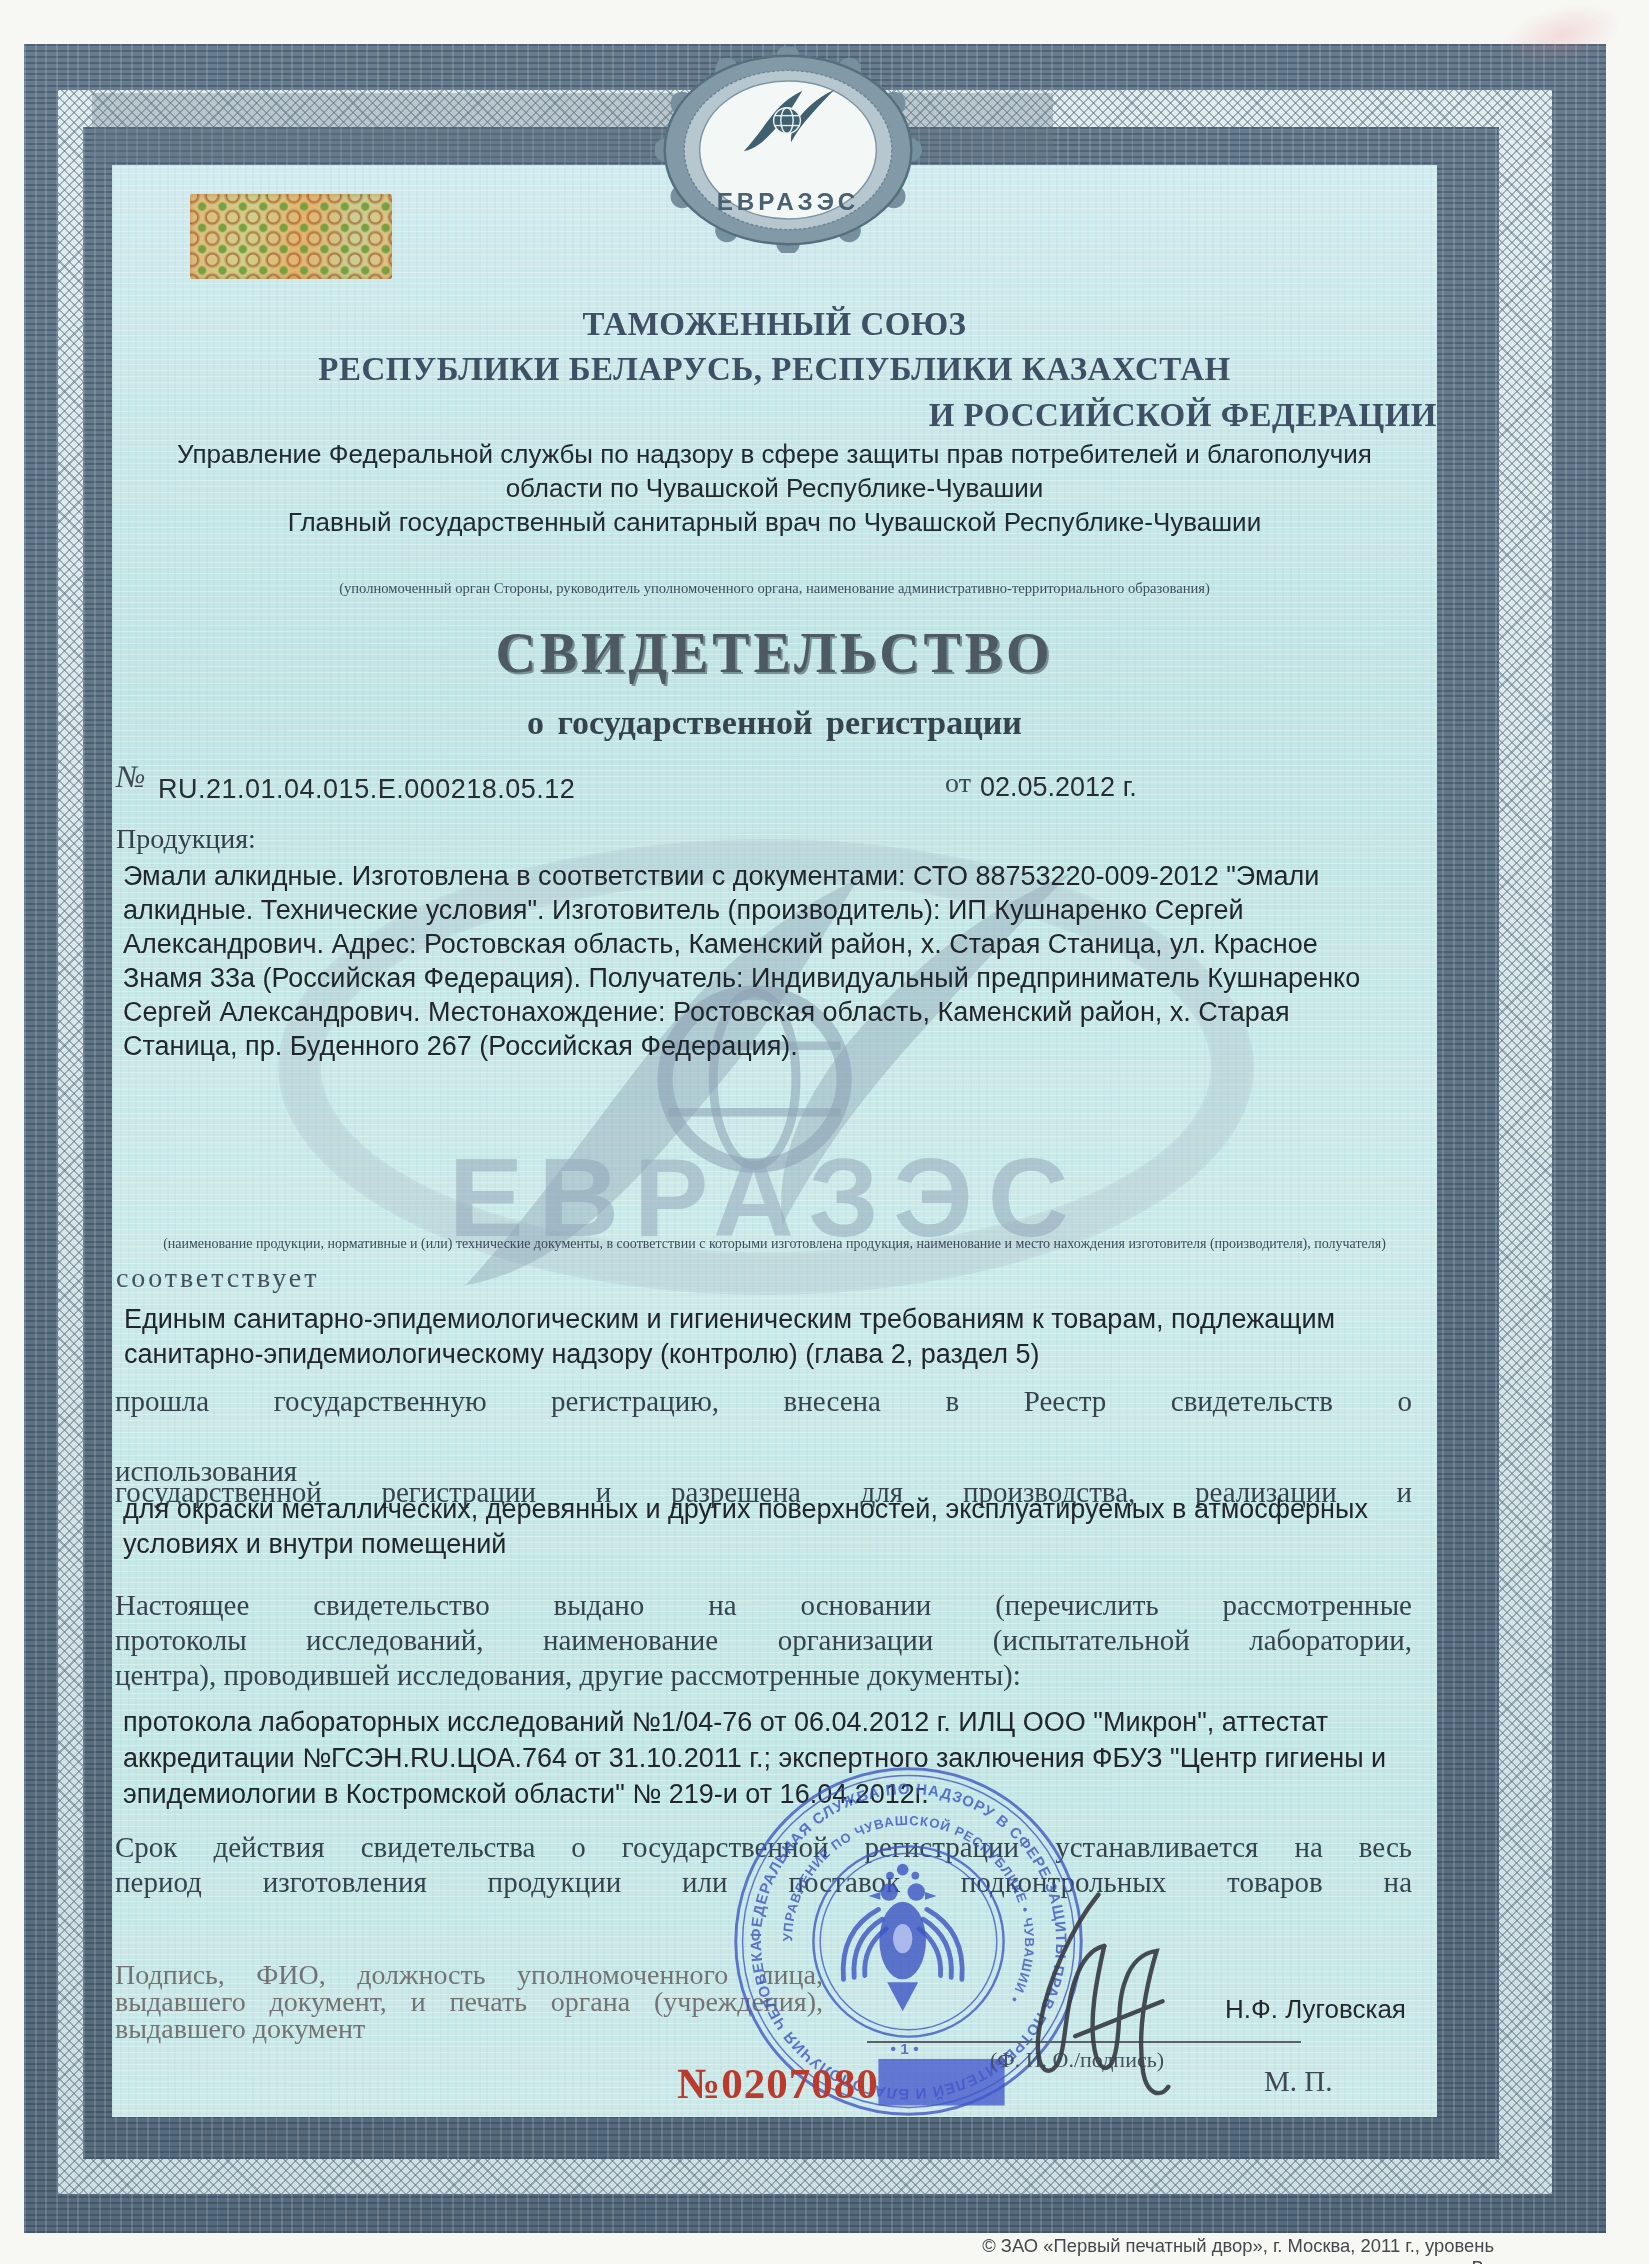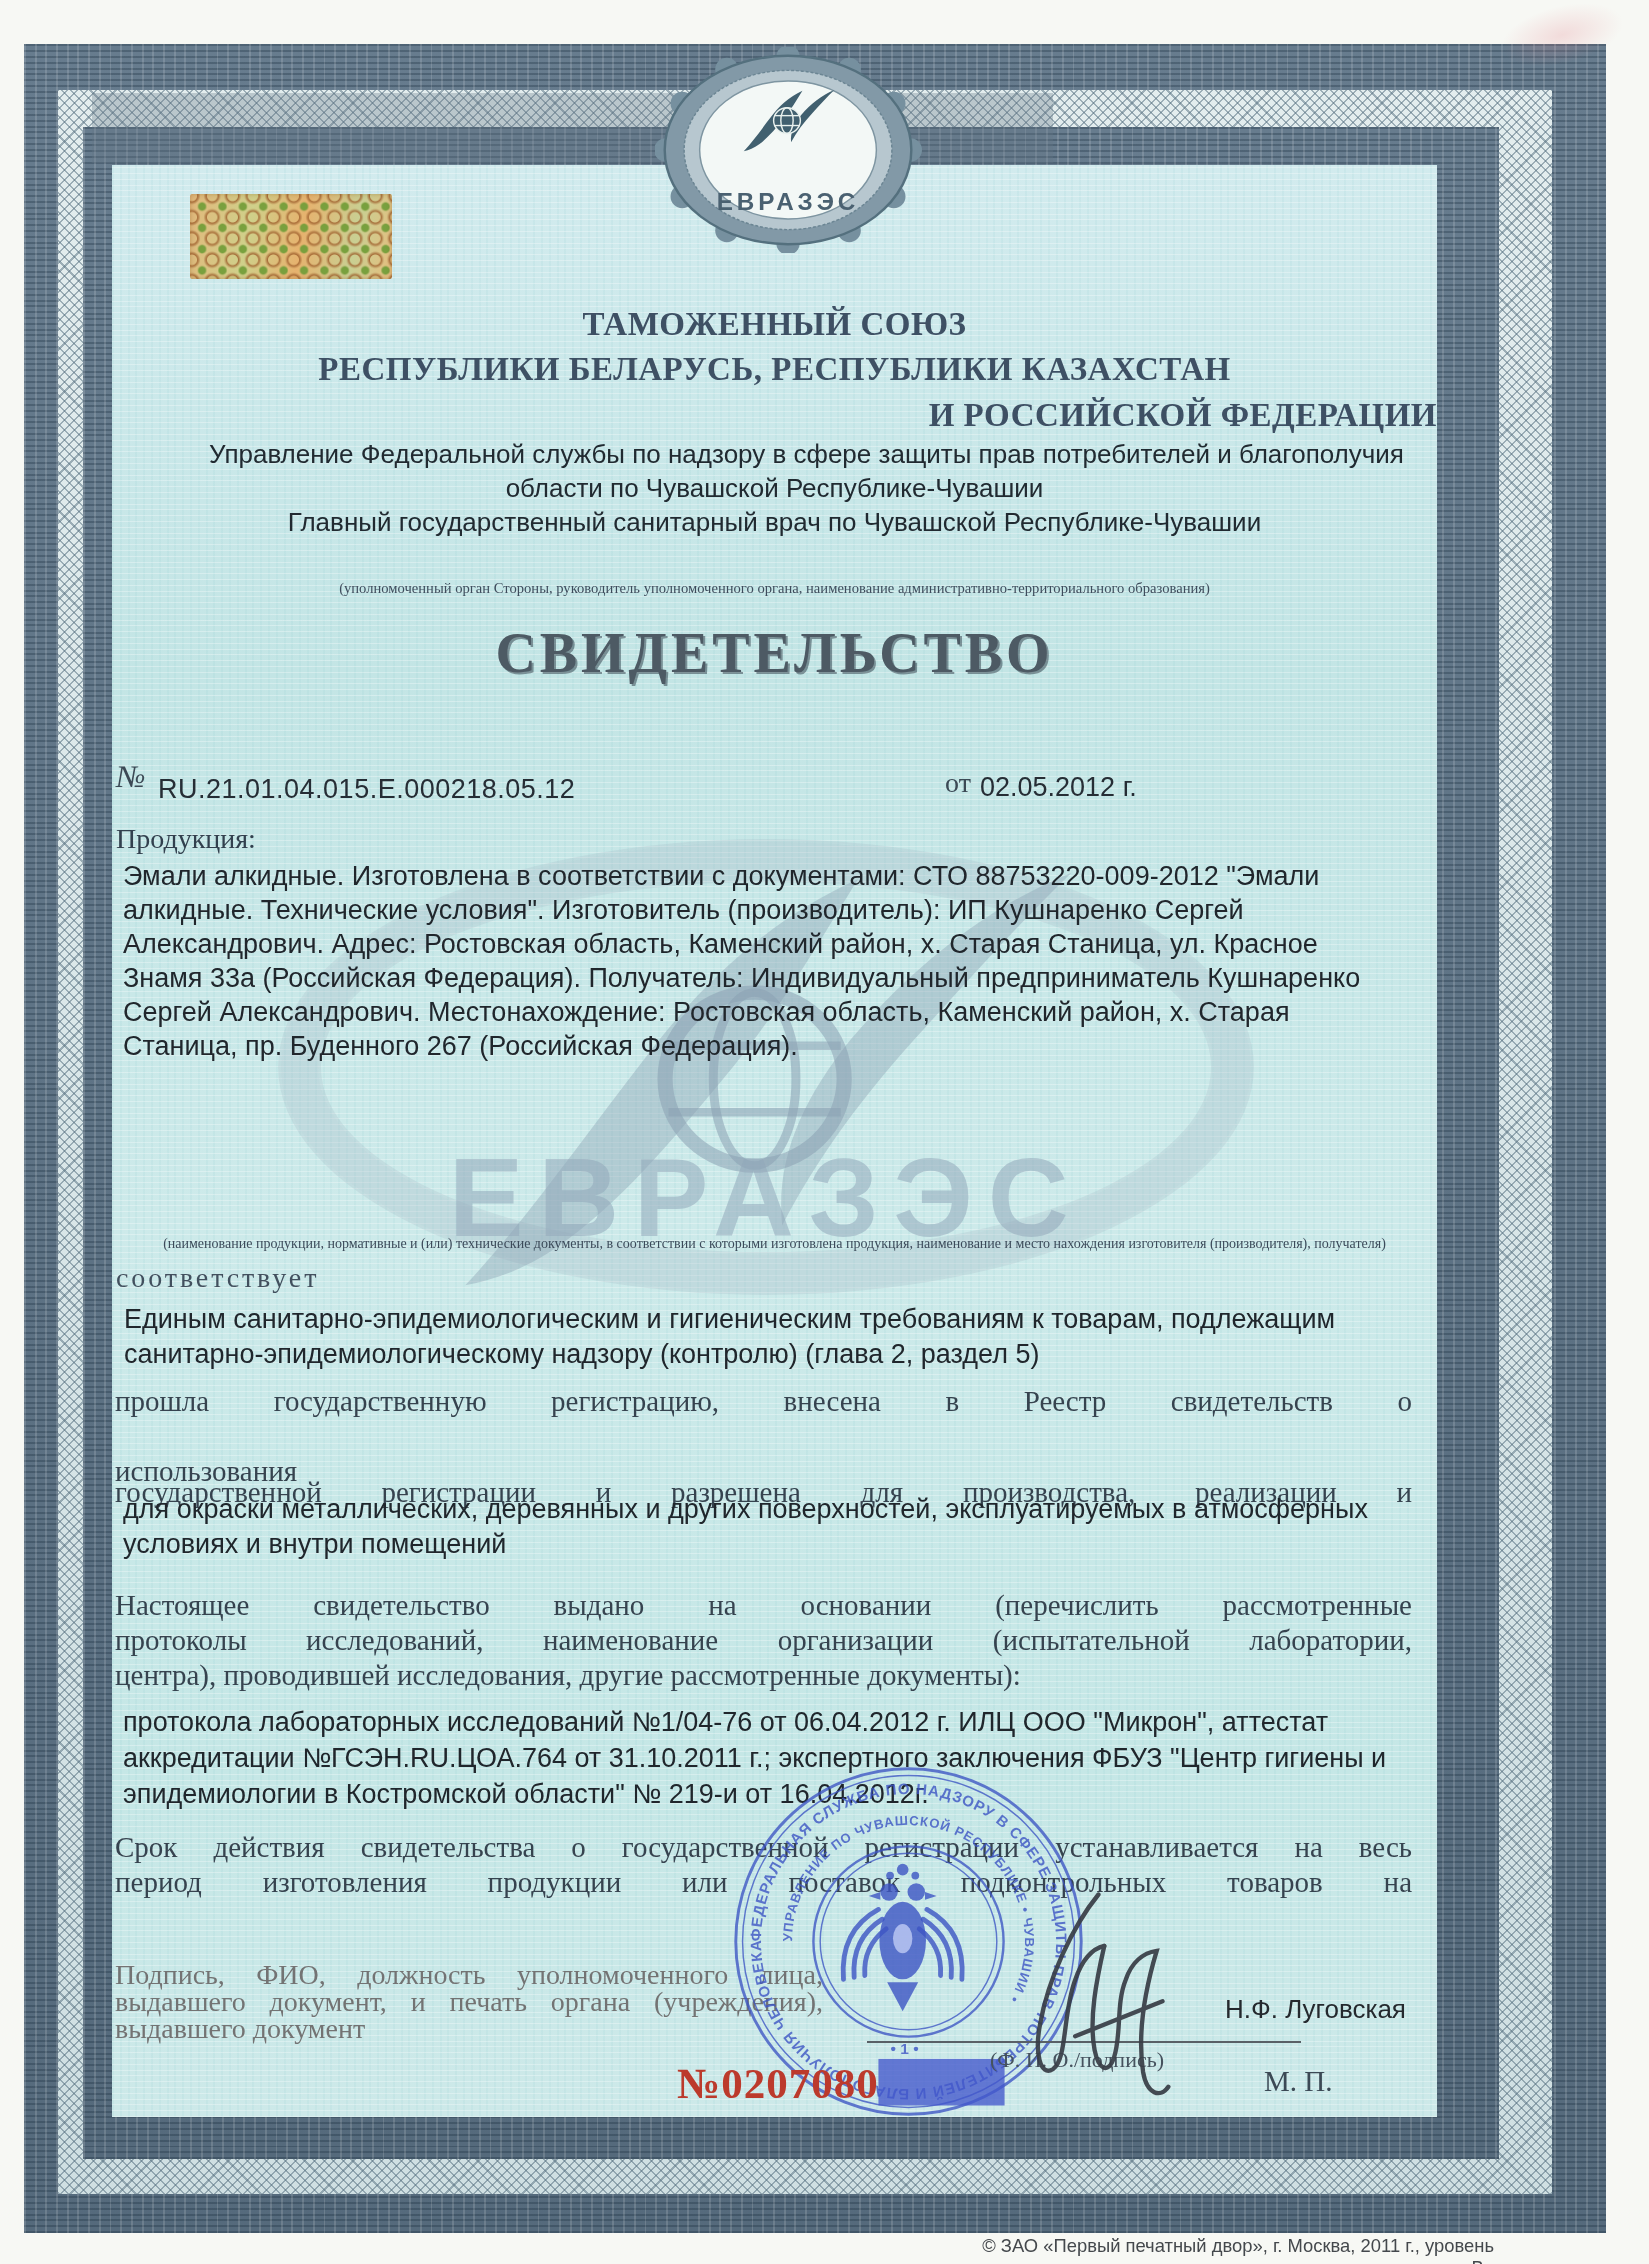--- a/index.html
+++ b/index.html
@@ -105,26 +105,27 @@
     </g>
   </svg>
   <div id="wmText" class="abs">ЕВРАЗЭС</div>
 
   <div id="hologram" class="abs"></div>
 
   <div class="abs ctr ser union" style="top:306px;">ТАМОЖЕННЫЙ СОЮЗ</div>
   <div class="abs ctr ser union" style="top:351px;">РЕСПУБЛИКИ БЕЛАРУСЬ, РЕСПУБЛИКИ КАЗАХСТАН</div>
   <div class="abs ctr ser union" style="top:397px;text-align:right;">И РОССИЙСКОЙ ФЕДЕРАЦИИ</div>
 
-  <div class="abs ctr san auth" style="top:439px;padding-left:32px;">Управление Федеральной службы по надзору в сфере защиты прав потребителей и благополучия</div>
+  <div class="abs ctr san auth" style="top:439px;">Управление Федеральной службы по надзору в сфере защиты прав потребителей и благополучия</div>
   <div class="abs ctr san auth" style="top:473px;">области по Чувашской Республике-Чувашии</div>
   <div class="abs ctr san auth" style="top:507px;">Главный государственный санитарный врач по Чувашской Республике-Чувашии</div>
   <div class="abs ctr ser tiny-note" style="top:580px;">(уполномоченный орган Стороны, руководитель уполномоченного органа, наименование административно-территориального образования)</div>
 
   <div id="title" class="abs ctr ser">СВИДЕТЕЛЬСТВО</div>
+  <div id="subtitle" class="abs ctr ser">о государственной регистрации</div>
 
   <div class="abs ser" style="left:116px;top:759px;font-size:31px;font-style:italic;color:#3c4955;">№</div>
   <div class="abs san" style="left:158px;top:774px;font-size:27px;letter-spacing:0.5px;color:#262d35;">RU.21.01.04.015.E.000218.05.12</div>
   <div class="abs ser" style="left:930px;top:767px;font-size:28px;color:#3c4955;margin-left:15px;">от</div>
   <div class="abs san" style="left:980px;top:772px;font-size:27px;color:#262d35;text-align:right;">02.05.2012 г.</div>
 
   <div class="abs ser" style="left:116px;top:823px;font-size:28px;color:#32404e;">Продукция:</div>
   <div class="abs san fill-sans" style="left:123px;top:859px;width:1276px;">Эмали алкидные. Изготовлена в соответствии с документами: СТО 88753220-009-2012 "Эмали алкидные. Технические условия". Изготовитель (производитель): ИП Кушнаренко Сергей Александрович. Адрес: Ростовская область, Каменский район, х. Старая Станица, ул. Красное Знамя 33а (Российская Федерация).  Получатель: Индивидуальный предприниматель Кушнаренко Сергей Александрович. Местонахождение: Ростовская область, Каменский район, х. Старая Станица, пр. Буденного 267 (Российская Федерация).</div>
   <div class="abs ctr ser" style="top:1236px;font-size:14px;color:#3c4a5a;">(наименование продукции, нормативные и (или) технические документы, в соответствии с которыми изготовлена продукция, наименование и место нахождения изготовителя (производителя), получателя)</div>
 

